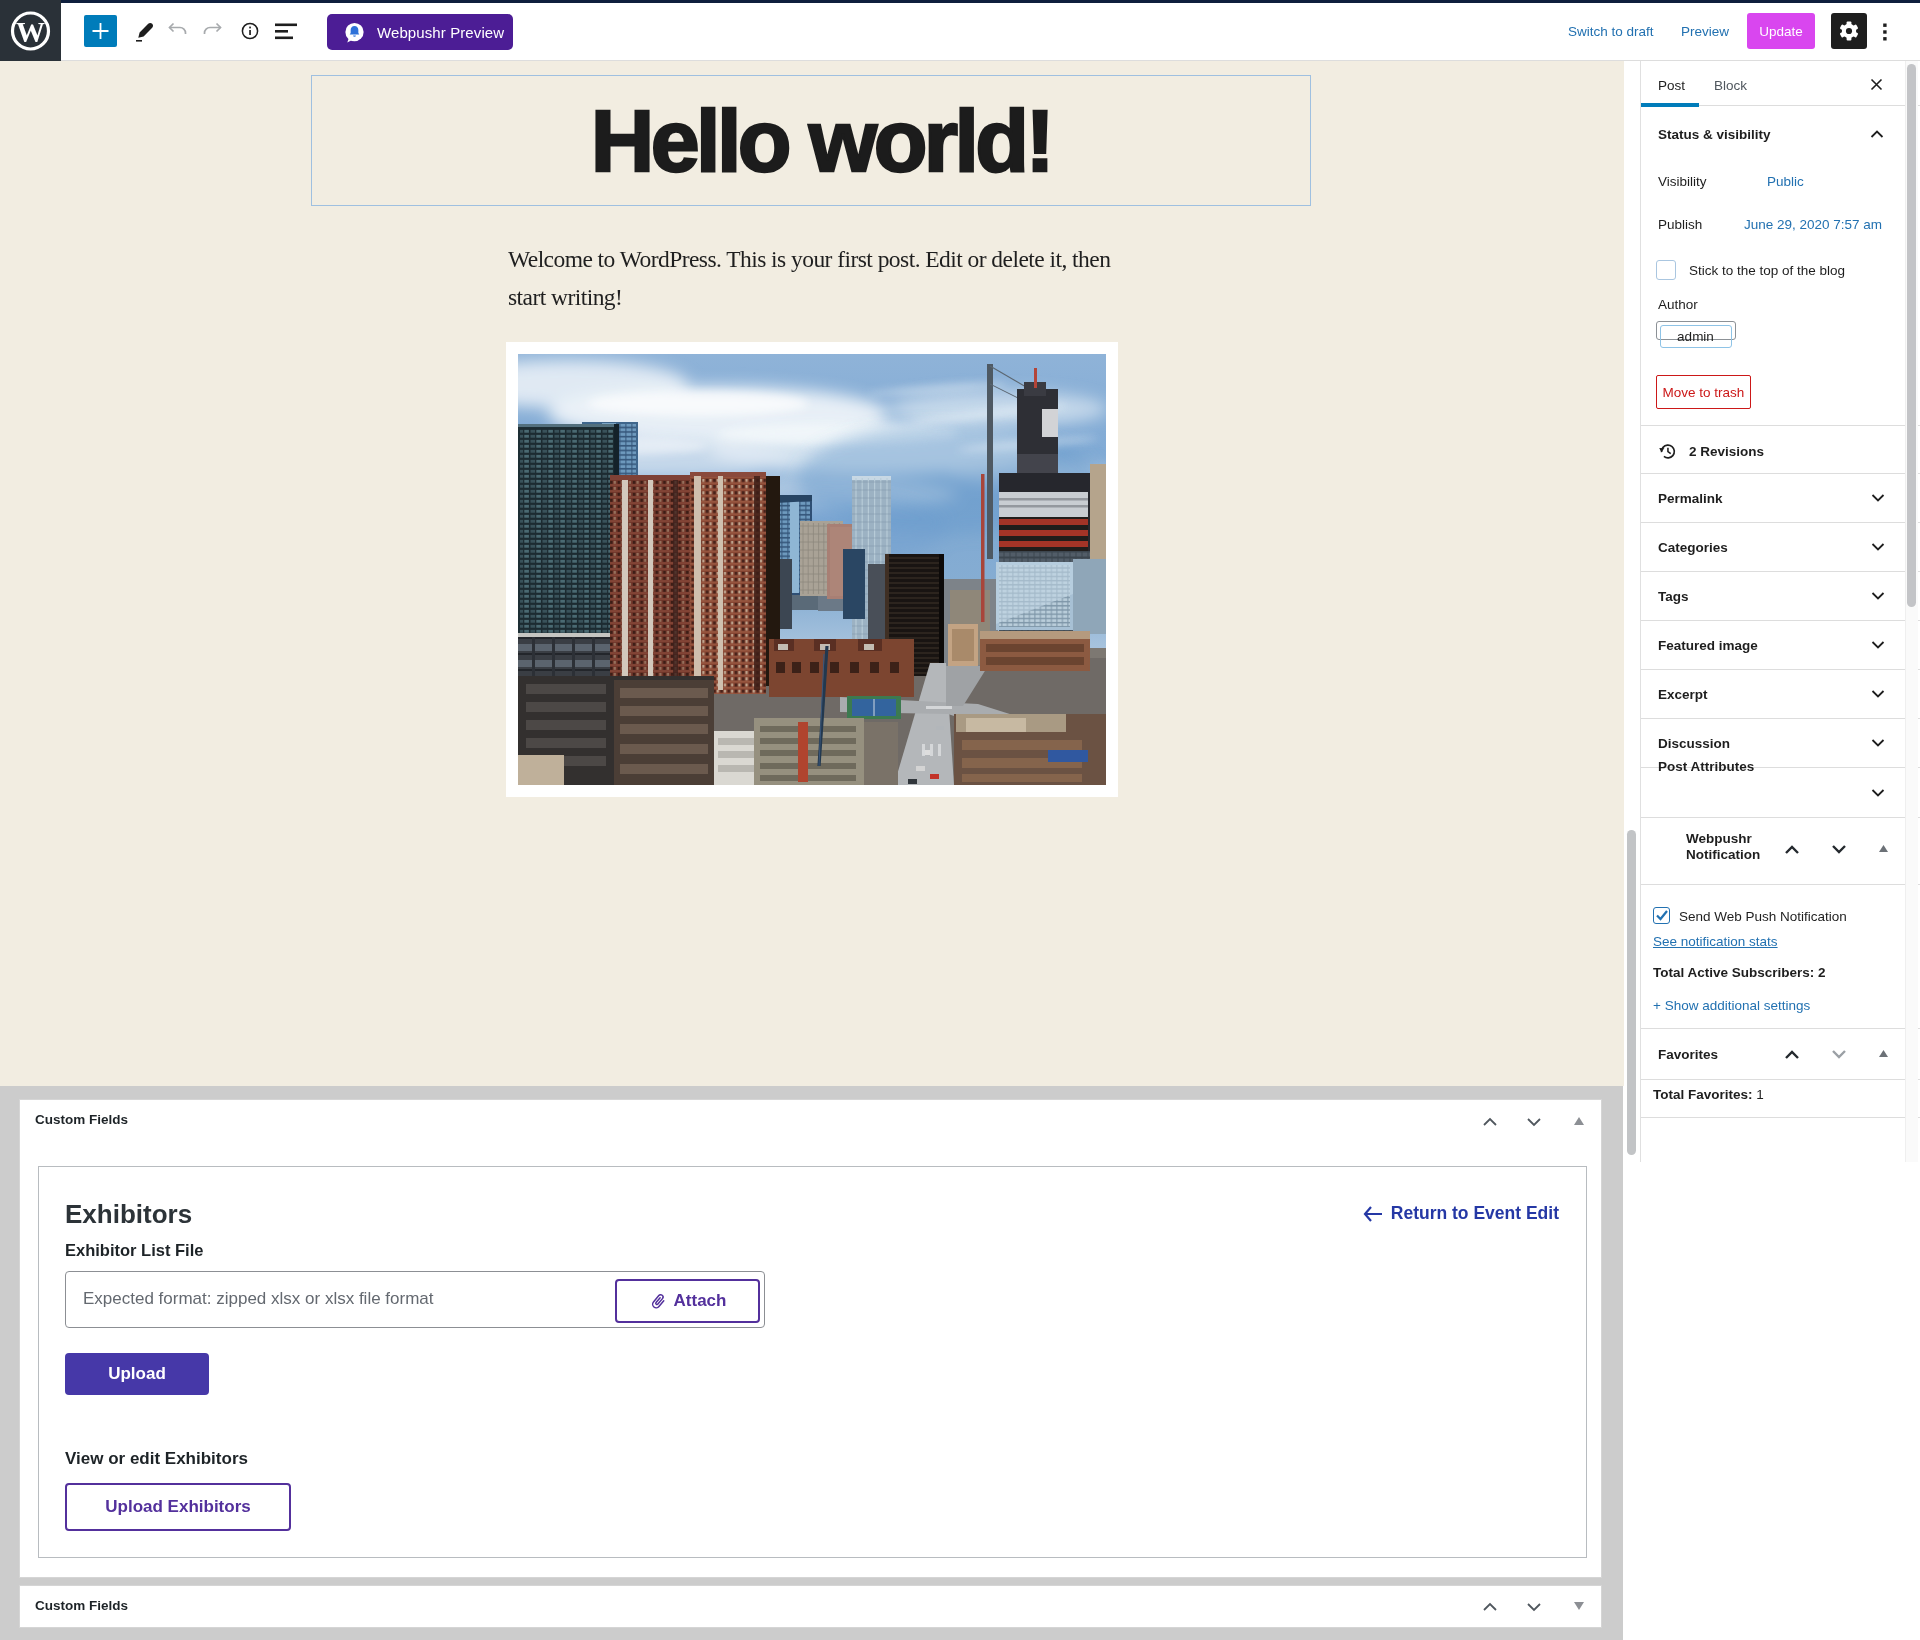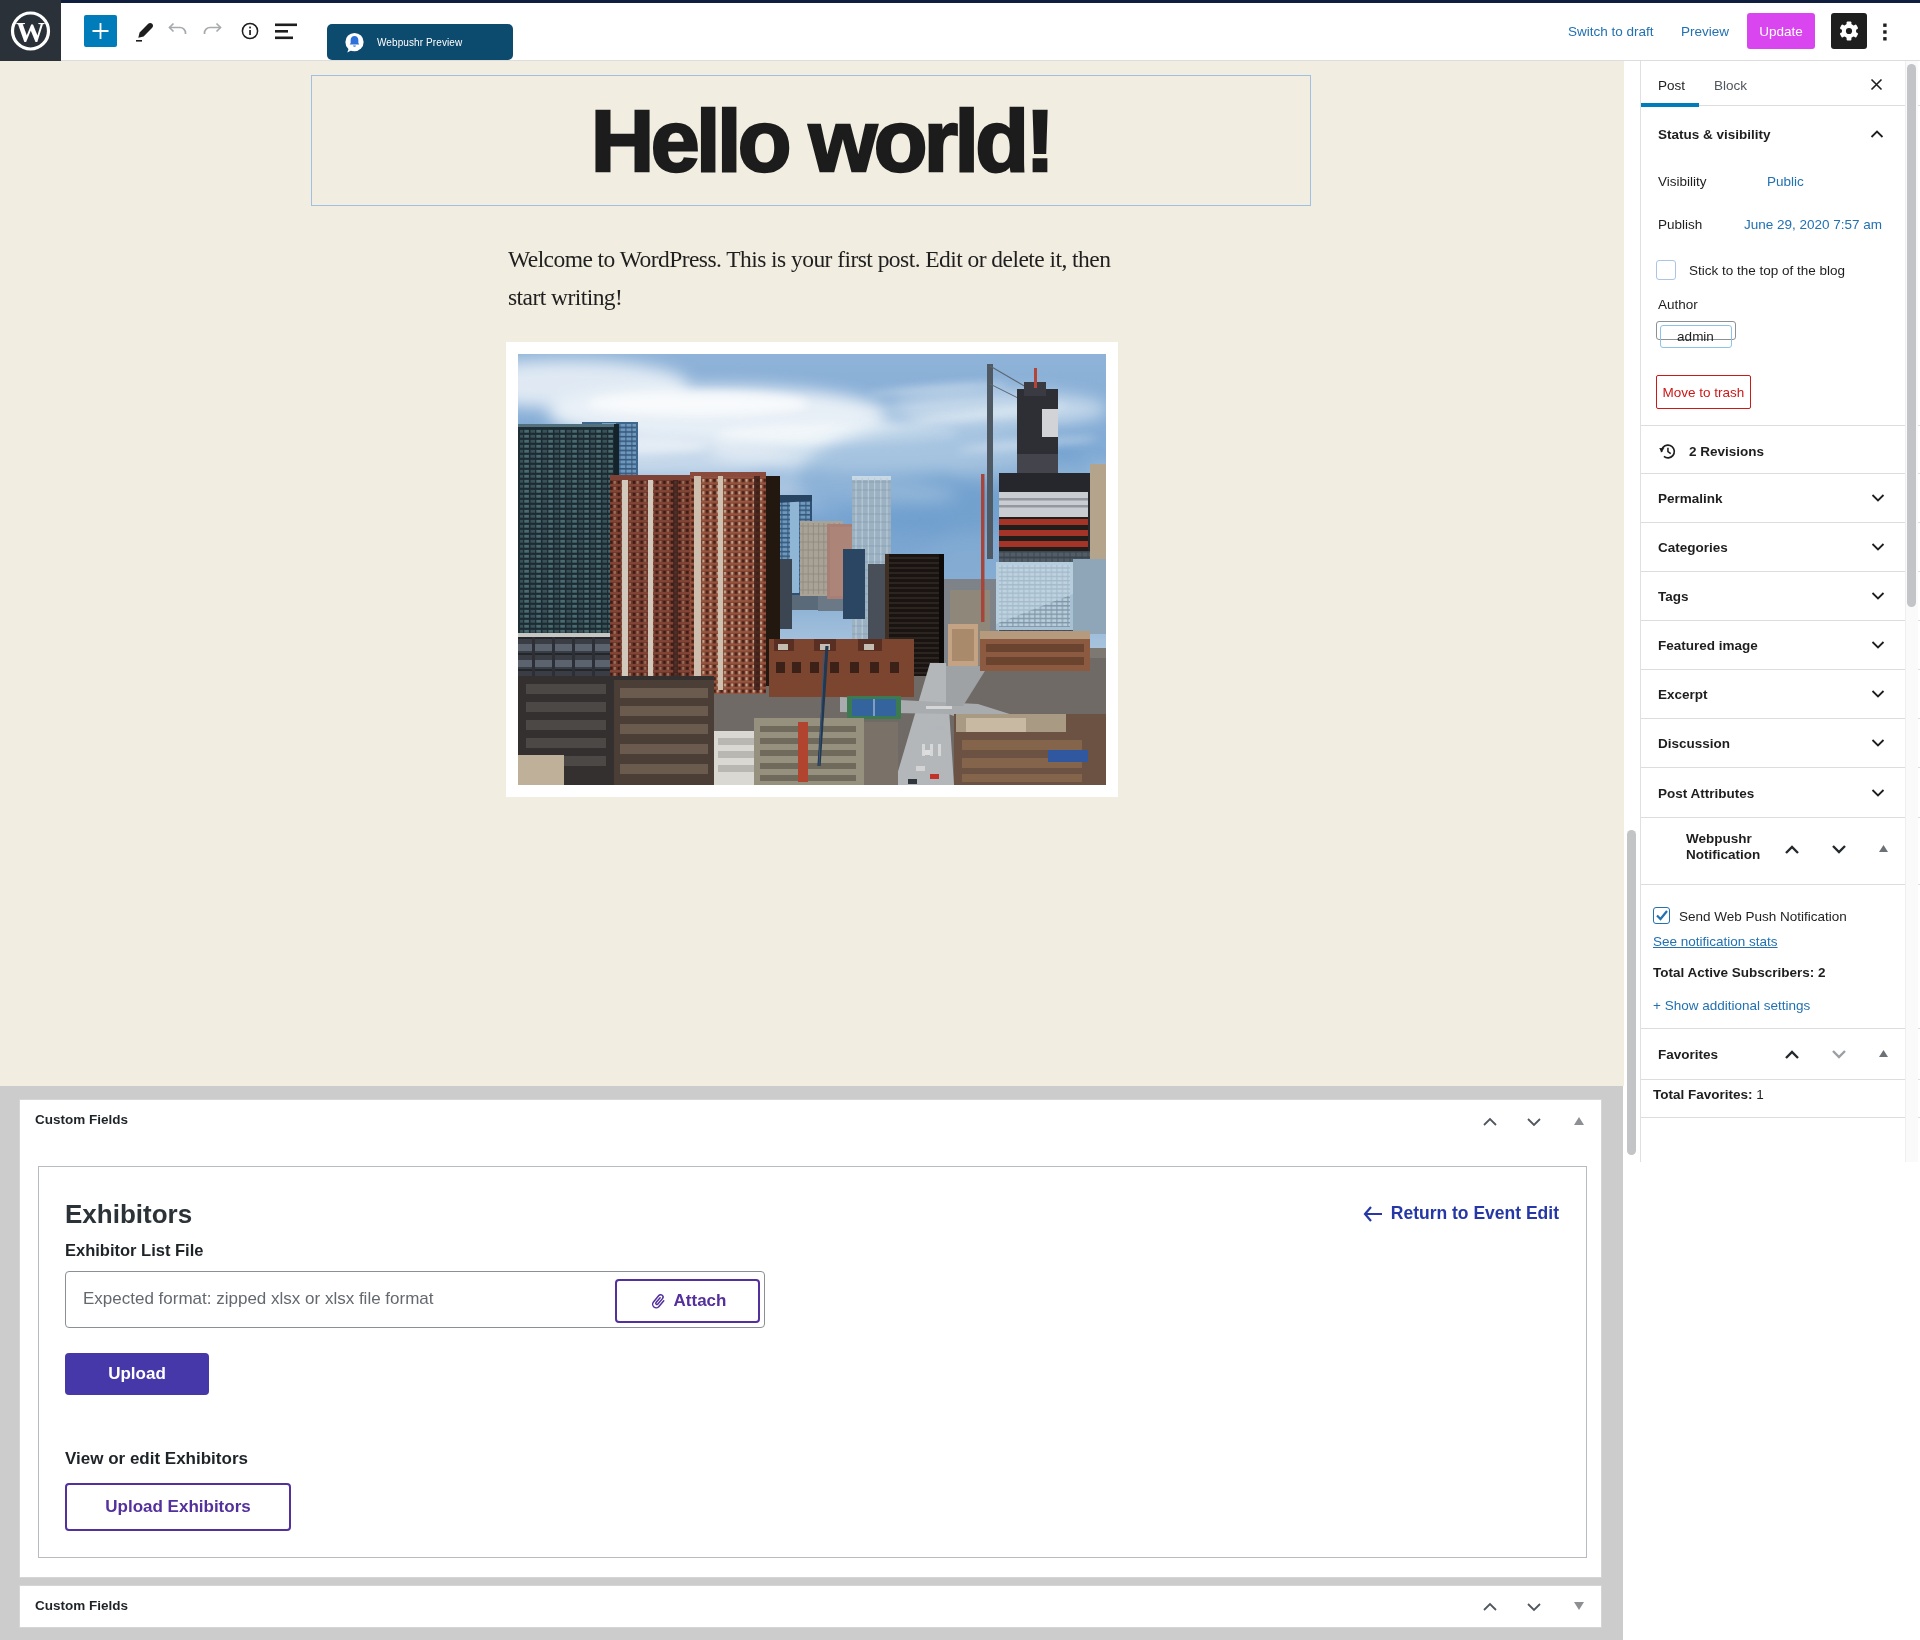--- a/index.html
+++ b/index.html
@@ -421,21 +421,21 @@
   <div class="abs bold" style="left:17px;top:479px;">Categories</div>
   <div class="abs" style="left:0;top:510px;width:279px;height:1px;background:#dddddd;"></div>
   <div class="abs bold" style="left:17px;top:528px;">Tags</div>
   <div class="abs" style="left:0;top:559px;width:279px;height:1px;background:#dddddd;"></div>
   <div class="abs bold" style="left:17px;top:577px;">Featured image</div>
   <div class="abs" style="left:0;top:608px;width:279px;height:1px;background:#dddddd;"></div>
   <div class="abs bold" style="left:17px;top:626px;">Excerpt</div>
   <div class="abs" style="left:0;top:657px;width:279px;height:1px;background:#dddddd;"></div>
   <div class="abs bold" style="left:17px;top:675px;">Discussion</div>
   <div class="abs" style="left:0;top:706px;width:279px;height:1px;background:#dddddd;"></div>
-  <div class="abs bold" style="left:17px;top:725px;">Post Attributes</div>
+  <div class="abs bold" style="left:17px;top:698px;">Post Attributes</div>
   <div class="abs" style="left:0;top:756px;width:279px;height:1px;background:#dddddd;"></div>
 
   <svg class="abs" style="left:230px;top:432px;" width="14" height="10" viewBox="0 0 14 10">
       <path d="M1.5 2 L7 7.5 L12.5 2" stroke="#1e1e1e" stroke-width="1.8" fill="none"></path>
     </svg>
   <svg class="abs" style="left:230px;top:481px;" width="14" height="10" viewBox="0 0 14 10">
       <path d="M1.5 2 L7 7.5 L12.5 2" stroke="#1e1e1e" stroke-width="1.8" fill="none"></path>
     </svg>
   <svg class="abs" style="left:230px;top:530px;" width="14" height="10" viewBox="0 0 14 10">
       <path d="M1.5 2 L7 7.5 L12.5 2" stroke="#1e1e1e" stroke-width="1.8" fill="none"></path>
@@ -525,21 +525,21 @@
     <rect x="8.2" y="8" width="1.7" height="5" fill="#1e1e1e"></rect>
     <rect x="8.2" y="4.6" width="1.7" height="1.8" fill="#1e1e1e"></rect>
   </svg>
 
 <svg class="abs" style="left:275px;top:23px;" width="24" height="17" viewBox="0 0 24 17">
     <rect x="0" y="0.5" width="22" height="2.6" fill="#1e1e1e"></rect>
     <rect x="0" y="7" width="13" height="2.6" fill="#1e1e1e"></rect>
     <rect x="0" y="13.5" width="18" height="2.6" fill="#1e1e1e"></rect>
   </svg>
 
-<div class="abs" style="left:327px;top:24px;width:186px;height:36px;background:#0c4a6e;border-radius:5px;display:flex;align-items:center;color:#fff;font-size:10px;font-weight:500;letter-spacing:0.1px;">
+<div class="abs" style="left:327px;top:14px;width:186px;height:36px;background:#4c1d95;border-radius:5px;display:flex;align-items:center;color:#fff;font-size:15px;font-weight:500;letter-spacing:0.1px;">
   <svg width="25" height="25" viewBox="0 0 26 26" style="margin-left:15px;margin-right:10px;">
     <circle cx="13" cy="12.5" r="9.5" fill="#fff"></circle>
     <path d="M7 19 L5.5 23.5 L11 20.5 Z" fill="#fff"></path>
     <path d="M13 6.2 c-2.6 0 -4 2 -4 4.2 l0 3 -1 1.6 10 0 -1 -1.6 0 -3 c0 -2.2 -1.4 -4.2 -4 -4.2 z M11.5 16 a1.5 1.5 0 0 0 3 0 z" fill="#2e72d9"></path>
   </svg>
   <span>Webpushr Preview</span>
 </div>
 
 <div class="abs" style="left:1568px;top:24px;font-size:13.5px;color:#2271b1;">Switch to draft</div>
 <div class="abs" style="left:1681px;top:24px;font-size:13.5px;color:#2271b1;">Preview</div>

